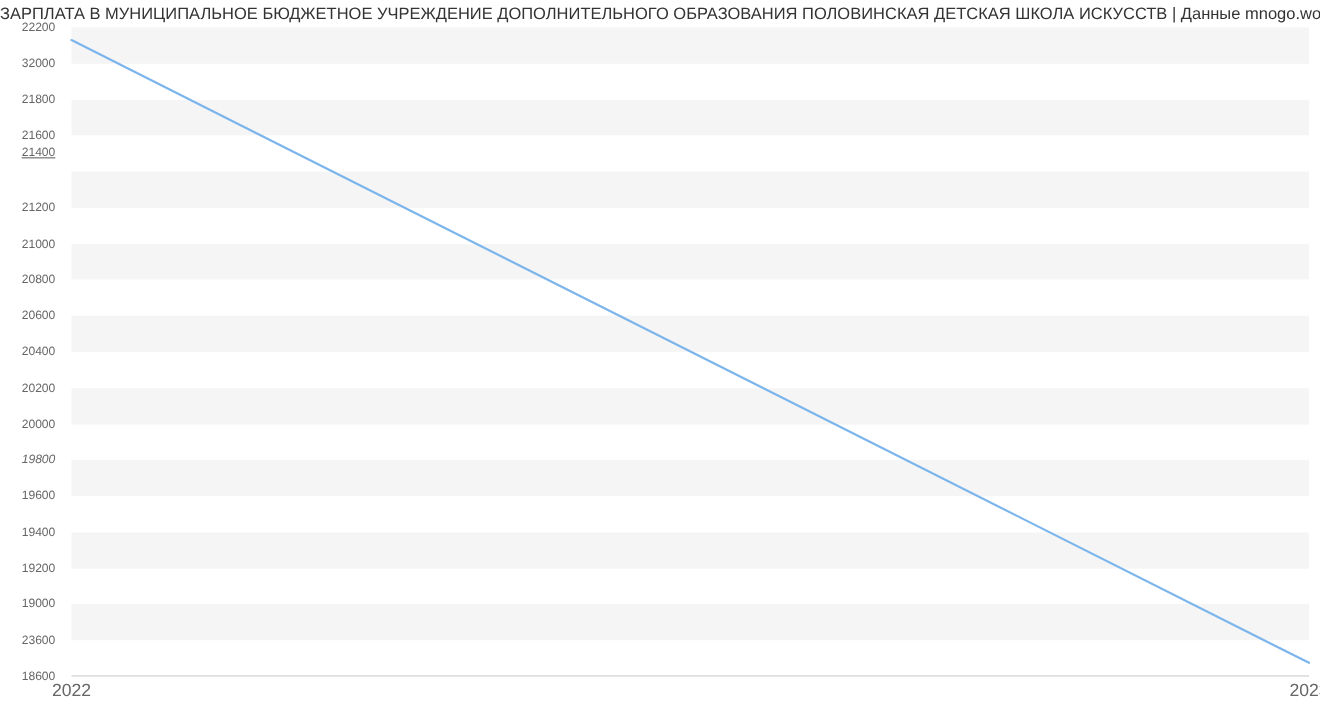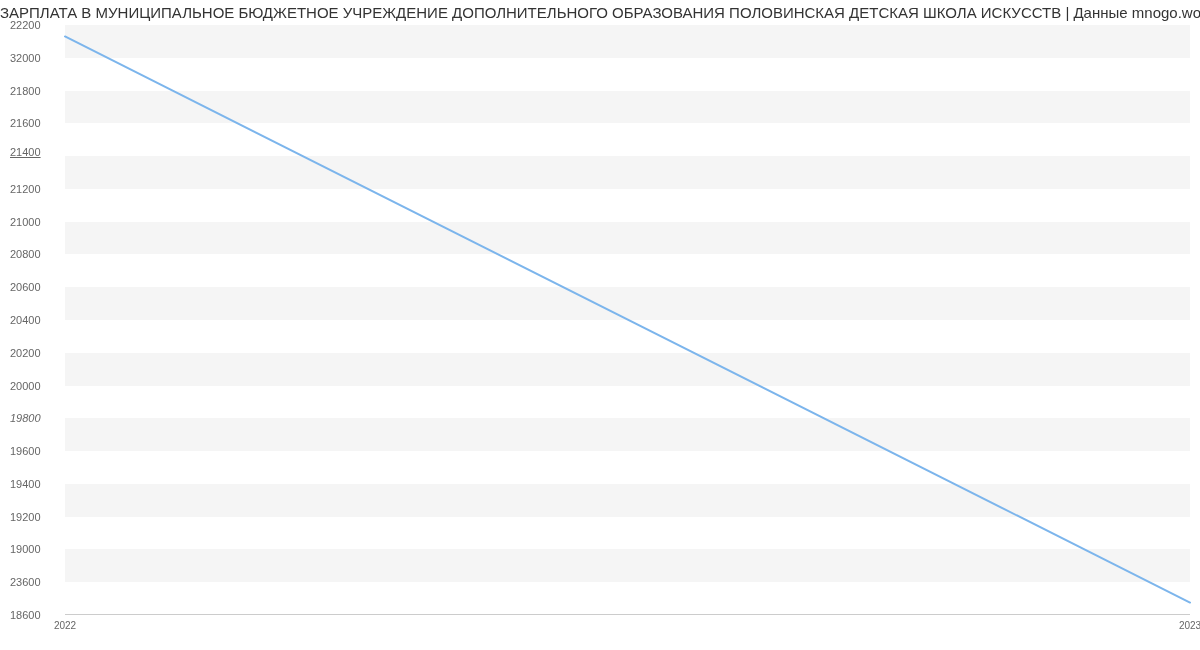--- a/index.html
+++ b/index.html
@@ -37,29 +37,29 @@
     .grid-band {
       position: absolute;
       left: 0;
       width: 100%;
       background: #f5f5f5;
     }
     .y-tick {
       position: absolute;
       right: 1140px;
       width: 50px;
-      text-align: left;
+      text-align: center;
       font-size: 11px;
       color: #666666;
       transform: translateY(-50%);
     }
     .x-tick {
       position: absolute;
       top: 620px;
-      font-size: 10px;
+      font-size: 16px;
       color: #666666;
       transform: translateX(-50%);
     }
     .line-svg {
       position: absolute;
       left: 0;
       top: 0;
       width: 100%;
       height: 100%;
       overflow: visible;
@@ -99,20 +99,20 @@
     <div class="y-tick" style="top: 483.889px;">19400</div>
     <div class="y-tick" style="top: 451.111px;">19600</div>
     <div class="y-tick" style="top: 418.333px; font-style: italic;">19800</div>
     <div class="y-tick" style="top: 385.556px;">20000</div>
     <div class="y-tick" style="top: 352.778px;">20200</div>
     <div class="y-tick" style="top: 320px;">20400</div>
     <div class="y-tick" style="top: 287.222px;">20600</div>
     <div class="y-tick" style="top: 254.444px;">20800</div>
     <div class="y-tick" style="top: 221.667px;">21000</div>
     <div class="y-tick" style="top: 188.889px;">21200</div>
-    <div class="y-tick" style="top: 152px; text-decoration: underline;">21400</div>
+    <div class="y-tick" style="top: 139px; text-decoration: underline;">21400</div>
     <div class="y-tick" style="top: 123.333px;">21600</div>
     <div class="y-tick" style="top: 90.5556px;">21800</div>
     <div class="y-tick" style="top: 57.7778px;">32000</div>
     <div class="y-tick" style="top: 25px;">22200</div>
     <div class="x-tick" style="left: 65px;">2022</div>
     <div class="x-tick" style="left: 1190px;">2023</div>
   </div>
 
 </body></html>

